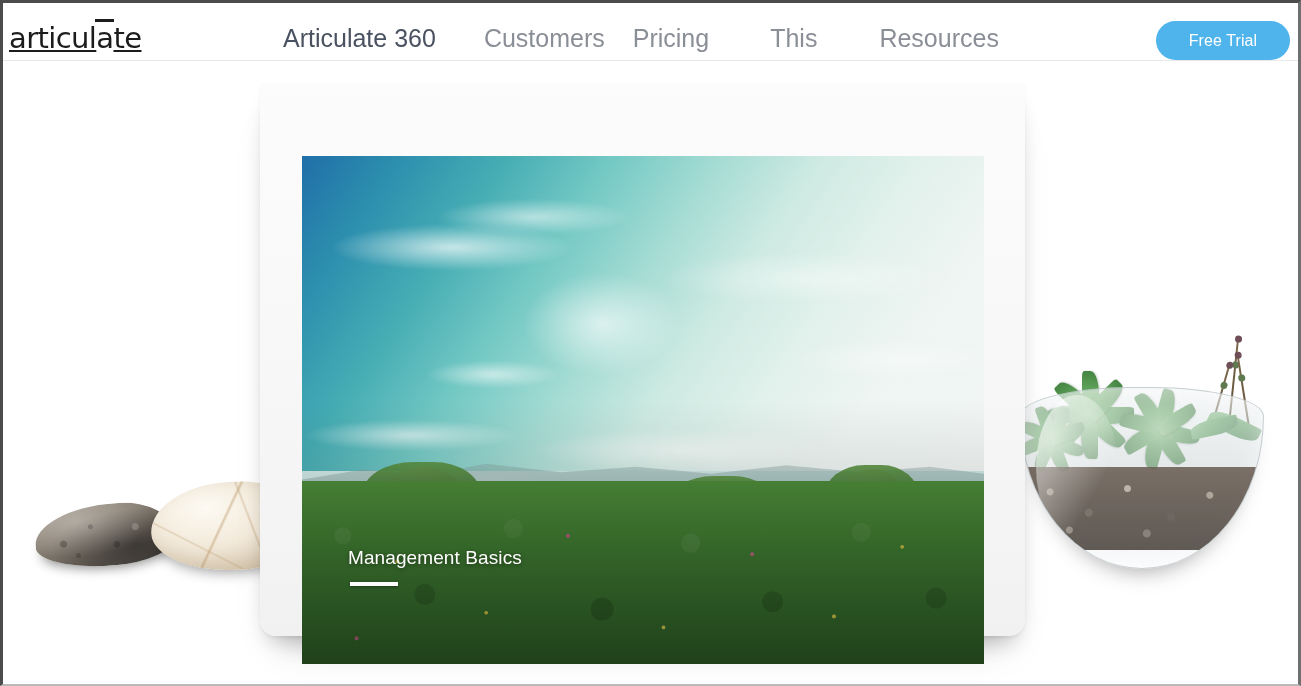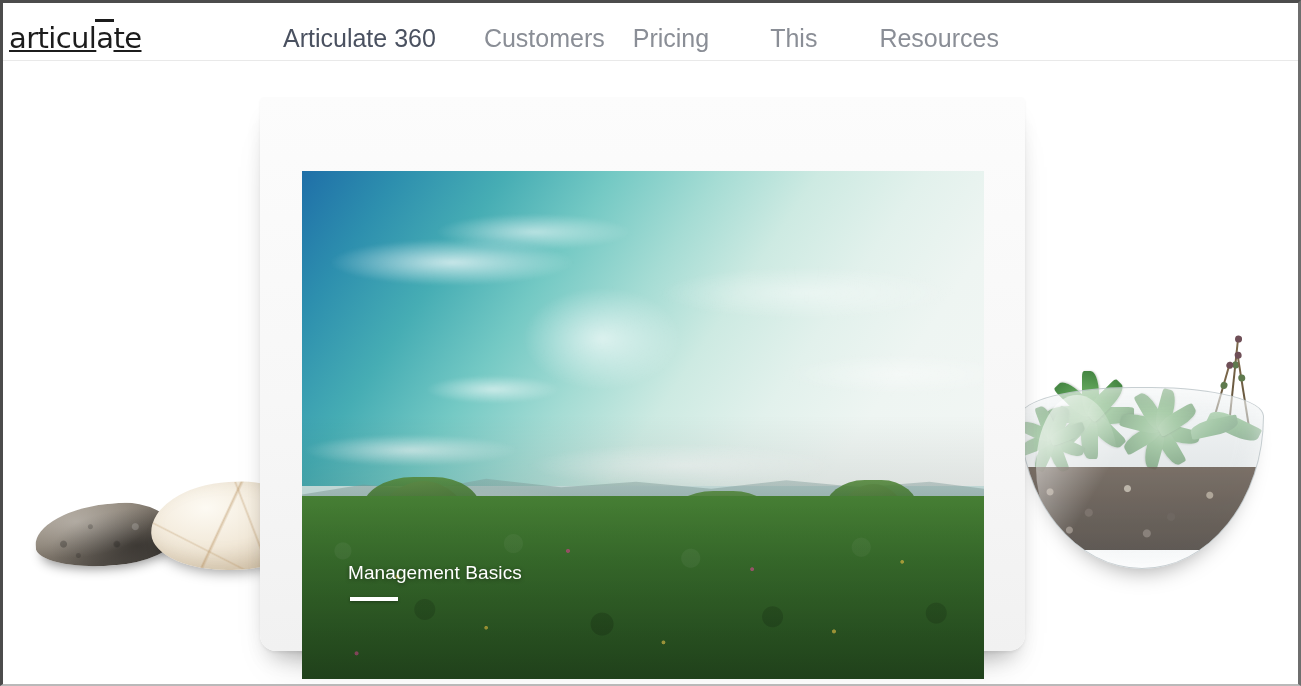--- a/index.html
+++ b/index.html
@@ -264,21 +264,21 @@
     border-radius: 50%;
     background: #6f4f57;
   }
   .sprig::before { left: -2.5px; top: -4px; }
   .sprig::after  { left: -2.5px; top: 26%; background: #5f7a4e; }
 
   
   #device-frame {
     position: absolute;
     left: 257px;
-    top: 24px;
+    top: 9px;
     width: 765px;
     height: 554px;
     background: linear-gradient(180deg, #fcfcfc 0%, #f7f7f7 55%, #f1f1f1 100%);
     border-radius: 4px 4px 16px 16px;
     box-shadow:
       0 2px 3px rgba(0,0,0,.05),
       0 14px 22px -10px rgba(0,0,0,.22),
       0 26px 40px -24px rgba(0,0,0,.28);
     z-index: 10;
   }
@@ -471,20 +471,21 @@
     </a>
 
     <nav class="main-nav">
       <a class="primary nav-articulate-360" href="#">Articulate 360</a>
       <a class="nav-customers" href="#">Customers</a>
       <a class="nav-pricing" href="#">Pricing</a>
       <a class="nav-teams" href="#">This</a>
       <a class="nav-resources" href="#">Resources</a>
     </nav>
 
+    <button id="free-trial-button">Free Trial</button>
   </header>
 
   <section id="hero">
 
     <div class="stones">
       <div class="stone-dark"></div>
       <div class="stone-light"></div>
       <span class="sr">Two smooth stones, one dark gray and one cream colored</span>
     </div>
 

